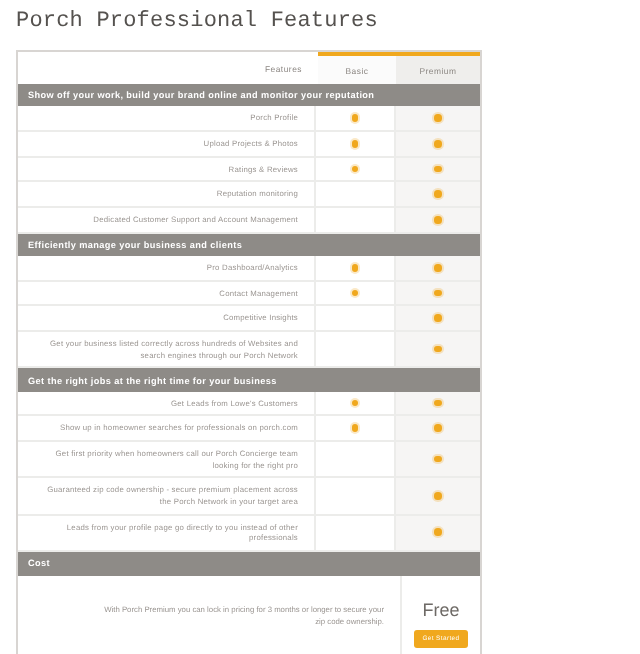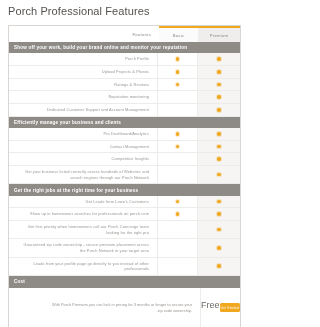--- a/index.html
+++ b/index.html
@@ -9,20 +9,21 @@
     font-family:"Liberation Sans","DejaVu Sans",sans-serif;
     overflow:hidden;
     -webkit-font-smoothing:antialiased;
   }
   .page{position:relative;width:250px;height:327px;background:#fff;}
 
   .page-title{
     position:absolute;left:8px;top:5px;
     font-size:11px;color:#55524f;letter-spacing:.1px;
     white-space:nowrap;
+    font-family:Liberation Mono, monospace;
   }
 
   .table-wrap{
     position:absolute;left:8px;top:25px;width:233px;
     border:1px solid #d8d5d2;
     background:#fff;
     box-sizing:border-box;
   }
 
   
@@ -77,21 +78,21 @@
 
   
   .cost-body{display:flex;align-items:stretch;background:#fff;min-height:40px;}
   .cost-desc{
     flex:1 1 auto;display:flex;align-items:center;justify-content:flex-end;
     padding:5px 8px 5px 40px;
     font-size:3.9px;line-height:1.5;color:#9a9591;text-align:right;
   }
   .cost-col{
     width:39px;flex:0 0 39px;border-left:1px solid #ececea;
-    display:flex;align-items:center;justify-content:flex-start;
+    display:flex;flex-direction:column;align-items:center;justify-content:flex-end;
     padding:4px 0;background:#fff;
   }
   .cost-col.premium{width:42px;flex:0 0 42px;background:#f6f5f4;}
   .price-free{font-size:9px;color:#6e6a66;line-height:1;margin-bottom:5px;}
   .price-main{display:flex;align-items:flex-start;line-height:1;margin-bottom:1px;}
   .price-amount{font-size:9px;color:#6e6a66;letter-spacing:-.3px;}
   .price-per{font-size:3.4px;color:#9a9591;margin-left:.7px;margin-top:4.5px;}
   .price-sub{font-size:2.6px;color:#aaa5a1;margin-bottom:3px;letter-spacing:.1px;text-align:center;}
   .cta{
     display:block;border:none;border-radius:1.5px;

